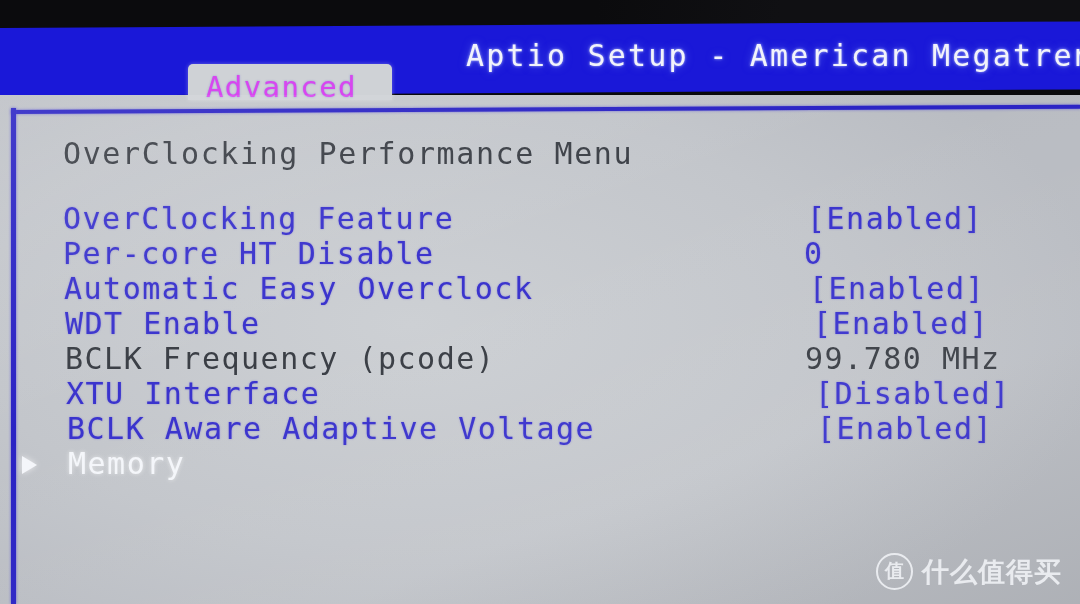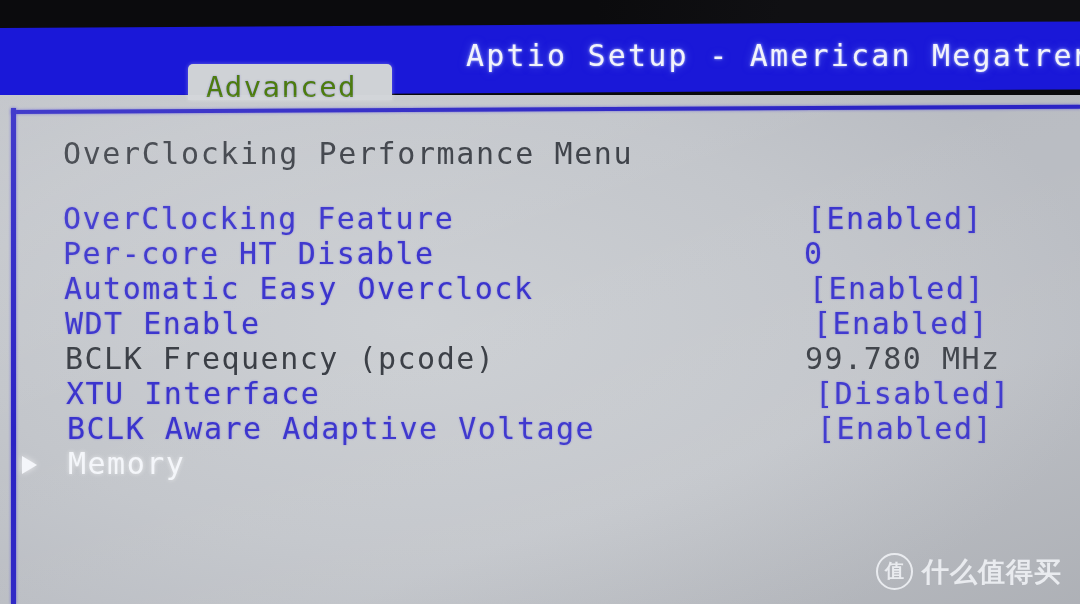--- a/index.html
+++ b/index.html
@@ -65,21 +65,21 @@
     width: 204px; height: 36px;
     background: #cfd2d6;
     border-radius: 5px 5px 0 0;
     box-shadow: 0 0 4px rgba(255,255,255,.35);
   }
   .tab-label {
     position: absolute;
     left: 206px; top: 70px;
     font-size: 29px;
     letter-spacing: 1.4px;
-    color: #4d7c0f;
+    color: #d946ef;
     white-space: nowrap;
     text-shadow: 0 0 2px rgba(90,80,230,.5);
   }
 
   
   .page {
     position: absolute;
     left: 0; top: 95px;
     width: 1080px; height: 509px;
     background: #c6c9cd;

